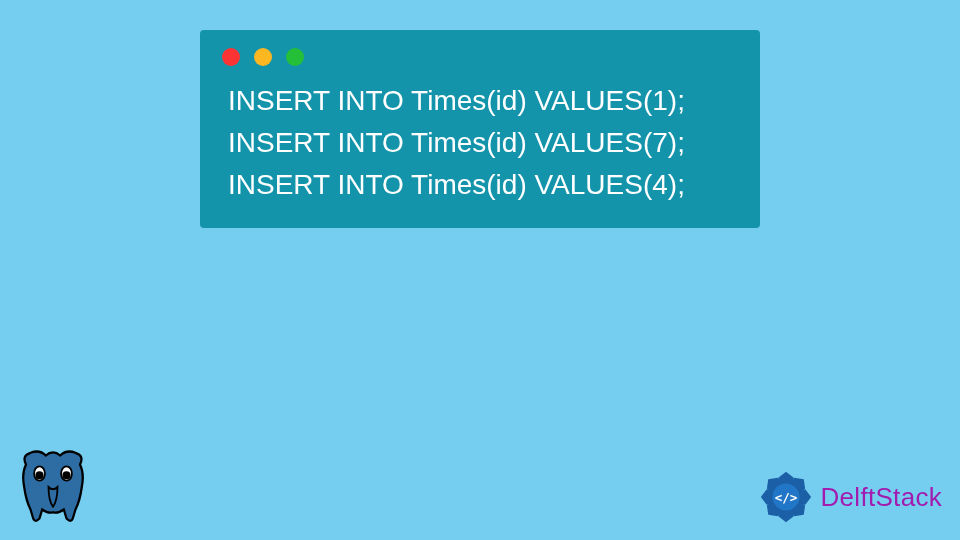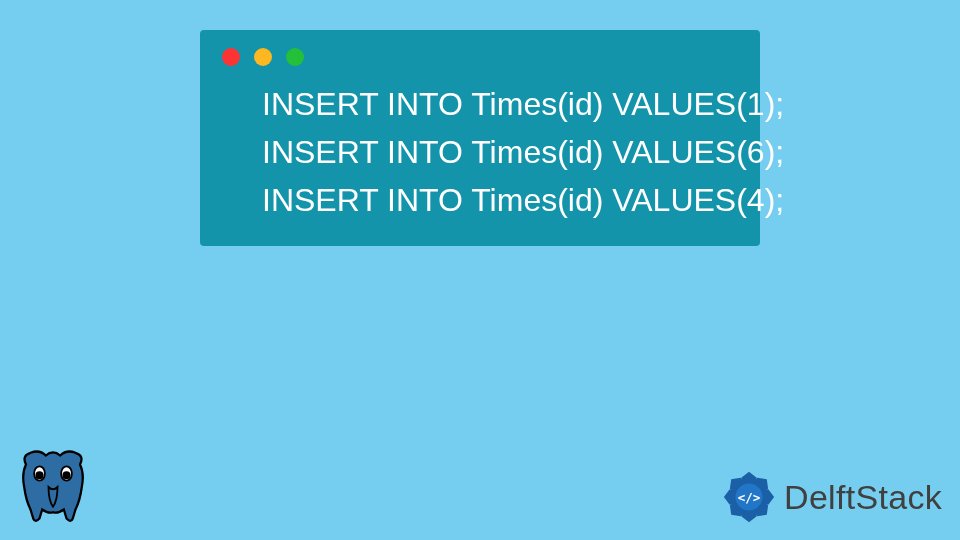--- a/index.html
+++ b/index.html
@@ -31,25 +31,24 @@
     border-radius: 50%;
   }
   .dot-red { background: #fe3333; }
   .dot-yellow { background: #fdb721; }
   .dot-green { background: #25c03a; }
   .code-lines {
     padding: 6px 28px 0 28px;
   }
   .code-line {
     color: #ffffff;
-    font-size: 32px;
+    font-size: 28px;
     line-height: 1.5;
     font-family: Arial, Helvetica, sans-serif;
     white-space: pre;
-    margin-left: 34px;
   }
   .elephant {
     position: absolute;
     left: 8px;
     bottom: 8px;
     width: 90px;
     height: 90px;
   }
   .brand {
     position: absolute;
@@ -57,38 +56,38 @@
     bottom: 14px;
     display: flex;
     align-items: center;
     gap: 6px;
   }
   .brand-badge {
     width: 58px;
     height: 58px;
   }
   .brand-text {
-    color: #404040;
-    font-size: 34px;
+    color: #a21caf;
+    font-size: 26px;
     font-weight: 500;
     letter-spacing: 0.3px;
   }
 </style>
 </head>
 <body>
 
 <div class="code-window">
   <div class="window-controls">
     <div class="dot dot-red"></div>
     <div class="dot dot-yellow"></div>
     <div class="dot dot-green"></div>
   </div>
   <div class="code-lines">
     <div class="code-line">INSERT INTO Times(id) VALUES(1);</div>
-    <div class="code-line">INSERT INTO Times(id) VALUES(6);</div>
+    <div class="code-line">INSERT INTO Times(id) VALUES(7);</div>
     <div class="code-line">INSERT INTO Times(id) VALUES(4);</div>
   </div>
 </div>
 
 <svg class="elephant" viewBox="0 0 100 100">
   <g fill="none" stroke="#000" stroke-width="3">
     <path d="M20 25 Q15 15 25 12 Q35 8 42 15 Q50 8 58 15 Q65 8 75 12 Q85 15 80 25 Q85 35 82 50 Q80 65 75 75 L72 85 Q70 90 65 85 L62 75 Q55 80 50 78 Q45 80 38 75 L35 85 Q30 90 28 85 L25 75 Q20 65 18 50 Q15 35 20 25 Z" fill="#2e6da4" stroke="#000" stroke-width="2.5"></path>
     <ellipse cx="35" cy="35" rx="6" ry="8" fill="#fff" stroke="#000" stroke-width="2"></ellipse>
     <ellipse cx="65" cy="35" rx="6" ry="8" fill="#fff" stroke="#000" stroke-width="2"></ellipse>
     <circle cx="35" cy="37" r="3" fill="#000"></circle>

